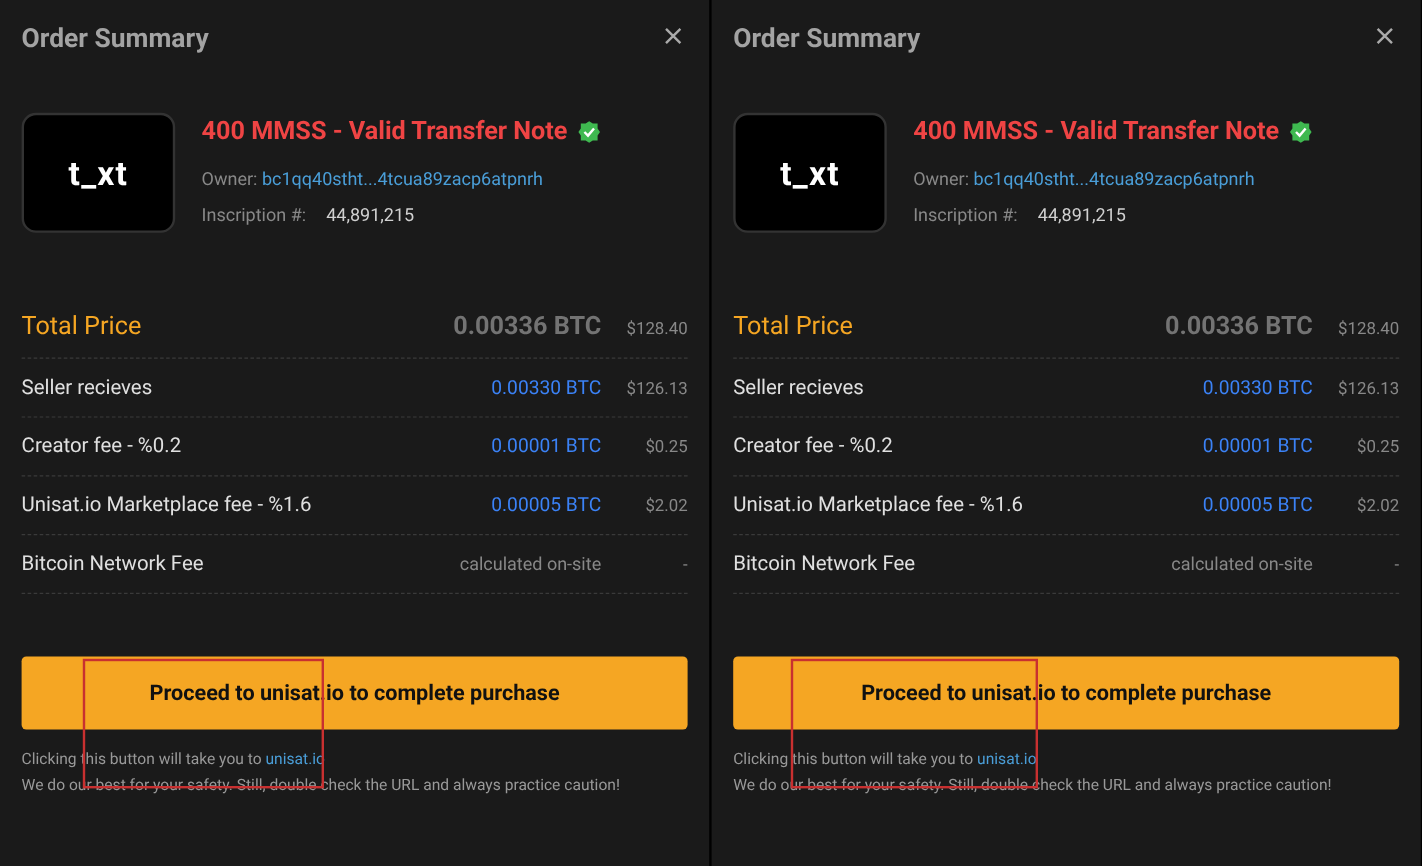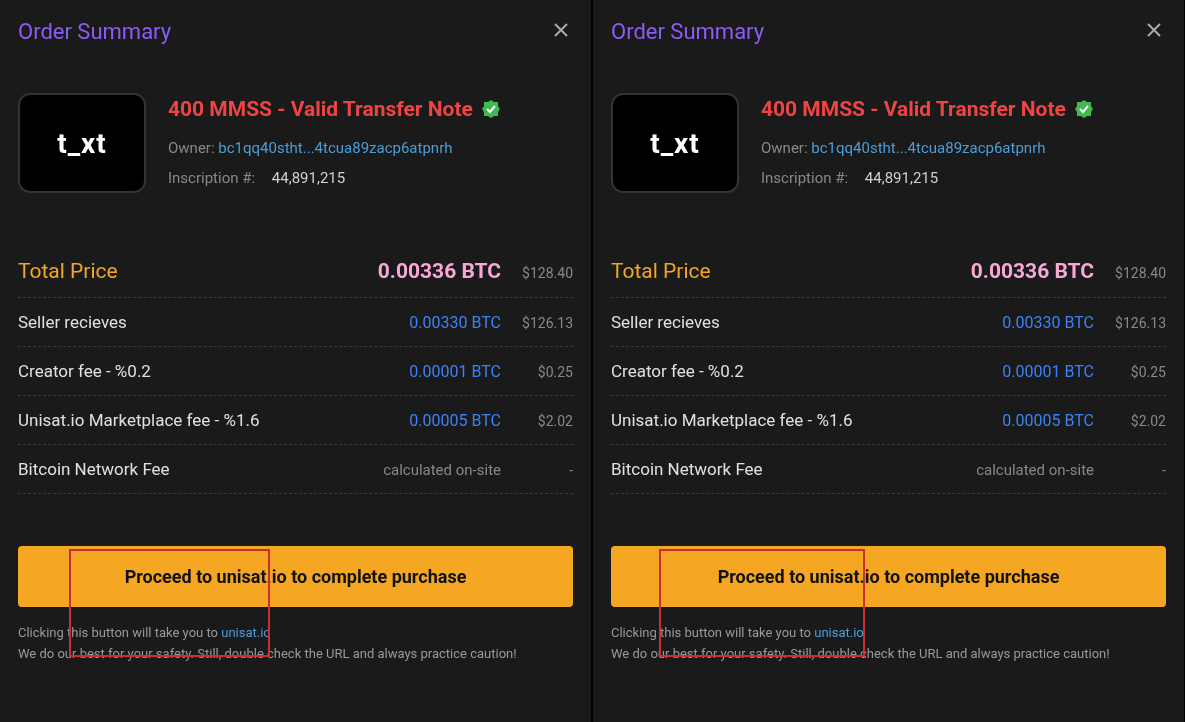--- a/index.html
+++ b/index.html
@@ -27,22 +27,22 @@
     width: 592px;
   }
   .header {
     display: flex;
     justify-content: space-between;
     align-items: center;
     margin-bottom: 48px;
   }
   .title {
     font-size: 22px;
-    font-weight: 400;
-    color: #8b5cf6;
+    font-weight: 700;
+    color: #a3a3a3;
   }
   .close-btn {
     color: #aaa;
     font-size: 18px;
     cursor: pointer;
     padding: 4px;
     line-height: 1;
   }
   .item-row {
     display: flex;
@@ -104,21 +104,21 @@
     justify-content: space-between;
     padding: 14px 0;
     border-bottom: 1px dashed #3a3a3a;
   }
   .price-row.total .label {
     color: #f5a623;
     font-size: 21px;
     font-weight: 400;
   }
   .price-row.total .btc {
-    color: #f9a8d4;
+    color: #737373;
     font-size: 21px;
     font-weight: 700;
   }
   .price-row .label {
     font-size: 17px;
     color: #e0e0e0;
     flex: 1;
   }
   .price-row .btc {
     font-size: 16px;

